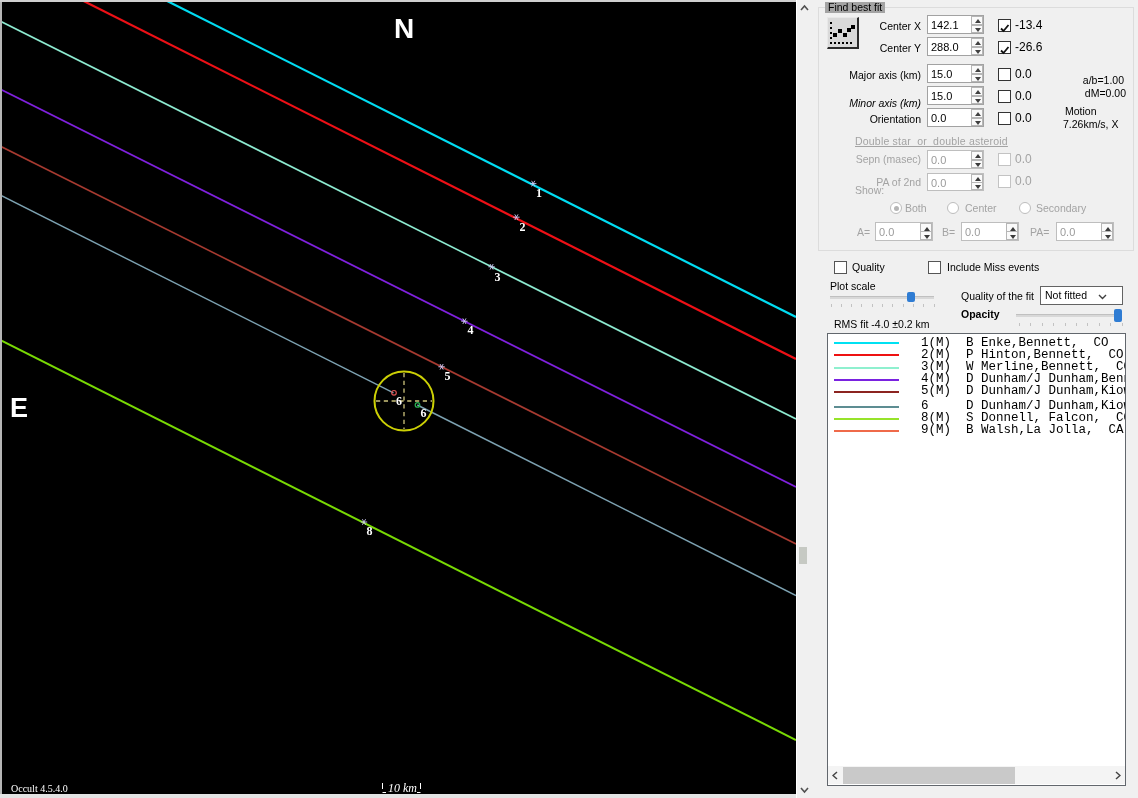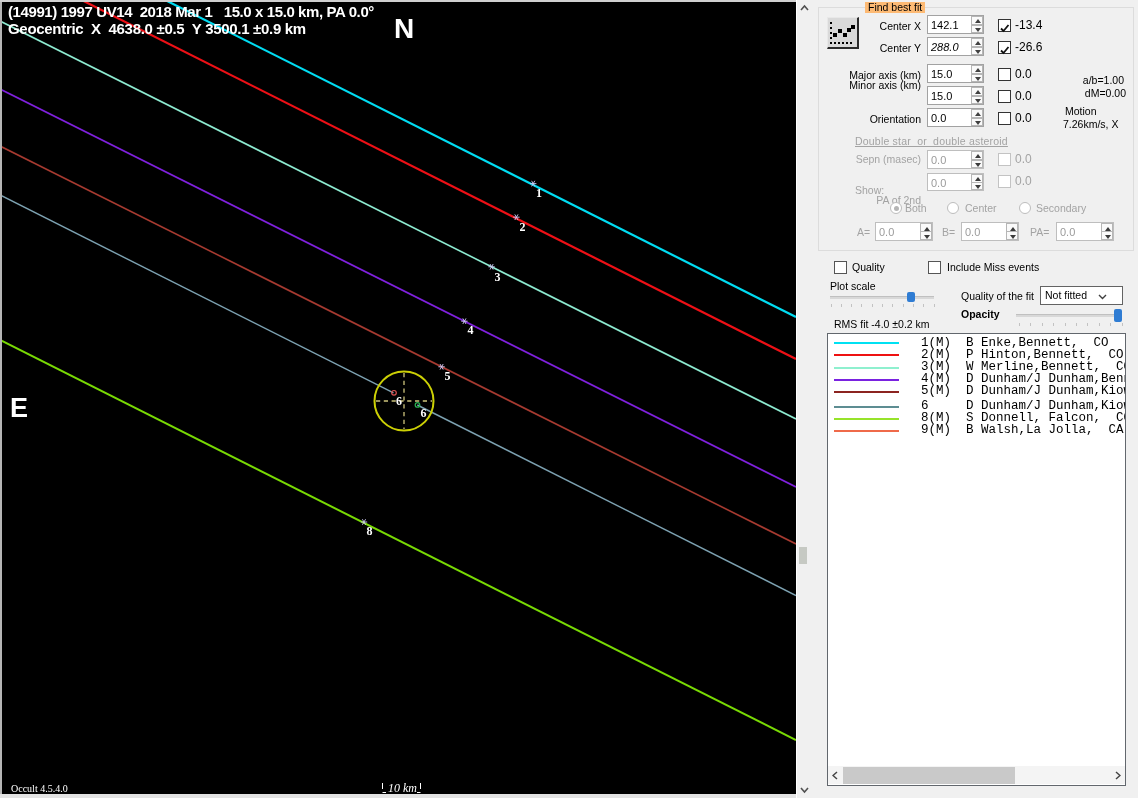--- a/index.html
+++ b/index.html
@@ -82,38 +82,36 @@
     <g stroke="#fff" stroke-width="1">
       <path d="M382.5,783 v6 M382.5,792.5 h3.5" fill="none"></path>
       <path d="M420.5,783 v6 M420.5,792.5 h-3.5" fill="none"></path>
     </g>
   </svg>
 
   <div class="abs" style="left:0;top:0;width:796px;height:2px;background:#cfcfcf;"></div>
   <div class="abs" style="left:0;top:2px;width:2px;height:792px;background:#b5b5b5;"></div>
   <div class="abs" style="left:0;top:794px;width:796px;height:4px;background:#e3e3e3;"></div>
 
-  <div class="abs" style="left:8px;top:3px;color:#fff;font-size:15px;font-weight:bold;letter-spacing:-0.4px;white-space:pre;">(14991) 1997 UV14  2018 Mar 1   15.0 x 15.0 km, PA 0.0°</div>
-  <div class="abs" style="left:8px;top:20px;color:#fff;font-size:15px;font-weight:bold;letter-spacing:-0.3px;white-space:pre;">Geocentric  X  4638.0 ±0.5  Y 3500.1 ±0.9 km</div>
   <div class="abs" style="left:394px;top:15px;color:#fff;font-size:28px;line-height:28px;font-weight:bold;">N</div>
   <div class="abs" style="left:10px;top:395px;color:#fff;font-size:27px;line-height:27px;font-weight:bold;">E</div>
   <div class="abs" style="left:11px;top:782.5px;color:#fff;font-size:10px;font-family:'Liberation Serif',serif;">Occult 4.5.4.0</div>
   <div class="abs" style="left:388px;top:781px;color:#fff;font-size:12px;font-style:italic;font-family:'Liberation Serif',serif;">10 km</div>
 
   <div class="abs" style="left:796px;top:0;width:1px;height:798px;background:#fff;"></div>
   <svg class="abs" style="left:800px;top:4px;" width="9" height="8">
       <path d="M1,6 L4.5,2 L8,6" fill="none" stroke="#505050" stroke-width="1.6"></path>
     </svg>
   <div class="abs" style="left:799px;top:547px;width:8px;height:17px;background:#c6c9c3;"></div>
   <svg class="abs" style="left:800px;top:786px;" width="9" height="8">
       <path d="M1,2 L4.5,6 L8,2" fill="none" stroke="#505050" stroke-width="1.6"></path>
     </svg>
 
   <div class="abs" style="left:818px;top:7px;width:314px;height:242px;border:1px solid #dcdcdc;"></div>
-  <div class="lbl" style="left:825px;top:2px;background:#fdba74;padding:0 3px;margin-left:40px;">Find best fit</div>
+  <div class="lbl" style="left:825px;top:2px;background:#a3a3a3;padding:0 3px;">Find best fit</div>
 
   <div class="abs" style="left:827px;top:17px;width:32px;height:32px;background:#d9d9d9;border-top:1px solid #e8e8e8;border-left:1px solid #e8e8e8;border-right:2px solid #2a2a2a;border-bottom:2px solid #2a2a2a;box-sizing:border-box;">
     <svg width="28" height="28">
       <g fill="#000">
         <rect x="2" y="4" width="2" height="2"></rect>
           <rect x="2" y="9" width="2" height="2"></rect>
           <rect x="2" y="14" width="2" height="2"></rect>
           <rect x="2" y="19" width="2" height="2"></rect>
           <rect x="2" y="24" width="2" height="2"></rect>
         <rect x="6" y="24" width="2" height="2"></rect>
@@ -126,35 +124,35 @@
           <rect x="15" y="15" width="4" height="4"></rect>
           <rect x="19" y="10" width="4" height="4"></rect>
           <rect x="23" y="7" width="4" height="4"></rect>
       </g>
     </svg>
   </div>
 
   <div class="rlbl" style="right:217px;top:21px;">Center X</div>
   <div class="rlbl" style="right:217px;top:43px;">Center Y</div>
   <div class="rlbl" style="right:217px;top:70px;">Major axis (km)</div>
-  <div class="rlbl" style="right:217px;top:80px;">Minor axis (km)</div>
+  <div class="rlbl" style="right:217px;top:98px;font-style:italic;">Minor axis (km)</div>
   <div class="rlbl" style="right:217px;top:114px;">Orientation</div>
   <div class="rlbl glbl" style="right:217px;top:154px;">Sepn (masec)</div>
-  <div class="rlbl glbl" style="right:217px;top:195px;text-align:center;">PA of 2nd</div>
+  <div class="rlbl glbl" style="right:217px;top:177px;text-align:center;">PA of 2nd</div>
 
   <div class="spin" style="left:927px;top:15px;width:55px;height:17px;">
       <span class="val">142.1</span>
     <div class="sbtn" style="top:0;height:8.5px;">
         <span class="tri-u" style="top:2px;"></span>
       </div>
     <div class="sbtn" style="bottom:0;height:8.5px;">
         <span class="tri-d" style="top:2.5px;"></span>
       </div>
     </div>
-  <div class="spin" style="left:927px;top:37px;width:55px;height:17px;font-style:italic;">
+  <div class="spin" style="left:927px;top:37px;width:55px;height:17px;">
       <span class="val">288.0</span>
     <div class="sbtn" style="top:0;height:8.5px;">
         <span class="tri-u" style="top:2px;"></span>
       </div>
     <div class="sbtn" style="bottom:0;height:8.5px;">
         <span class="tri-d" style="top:2.5px;"></span>
       </div>
     </div>
   <div class="spin" style="left:927px;top:64px;width:55px;height:17px;">
       <span class="val">15.0</span>

